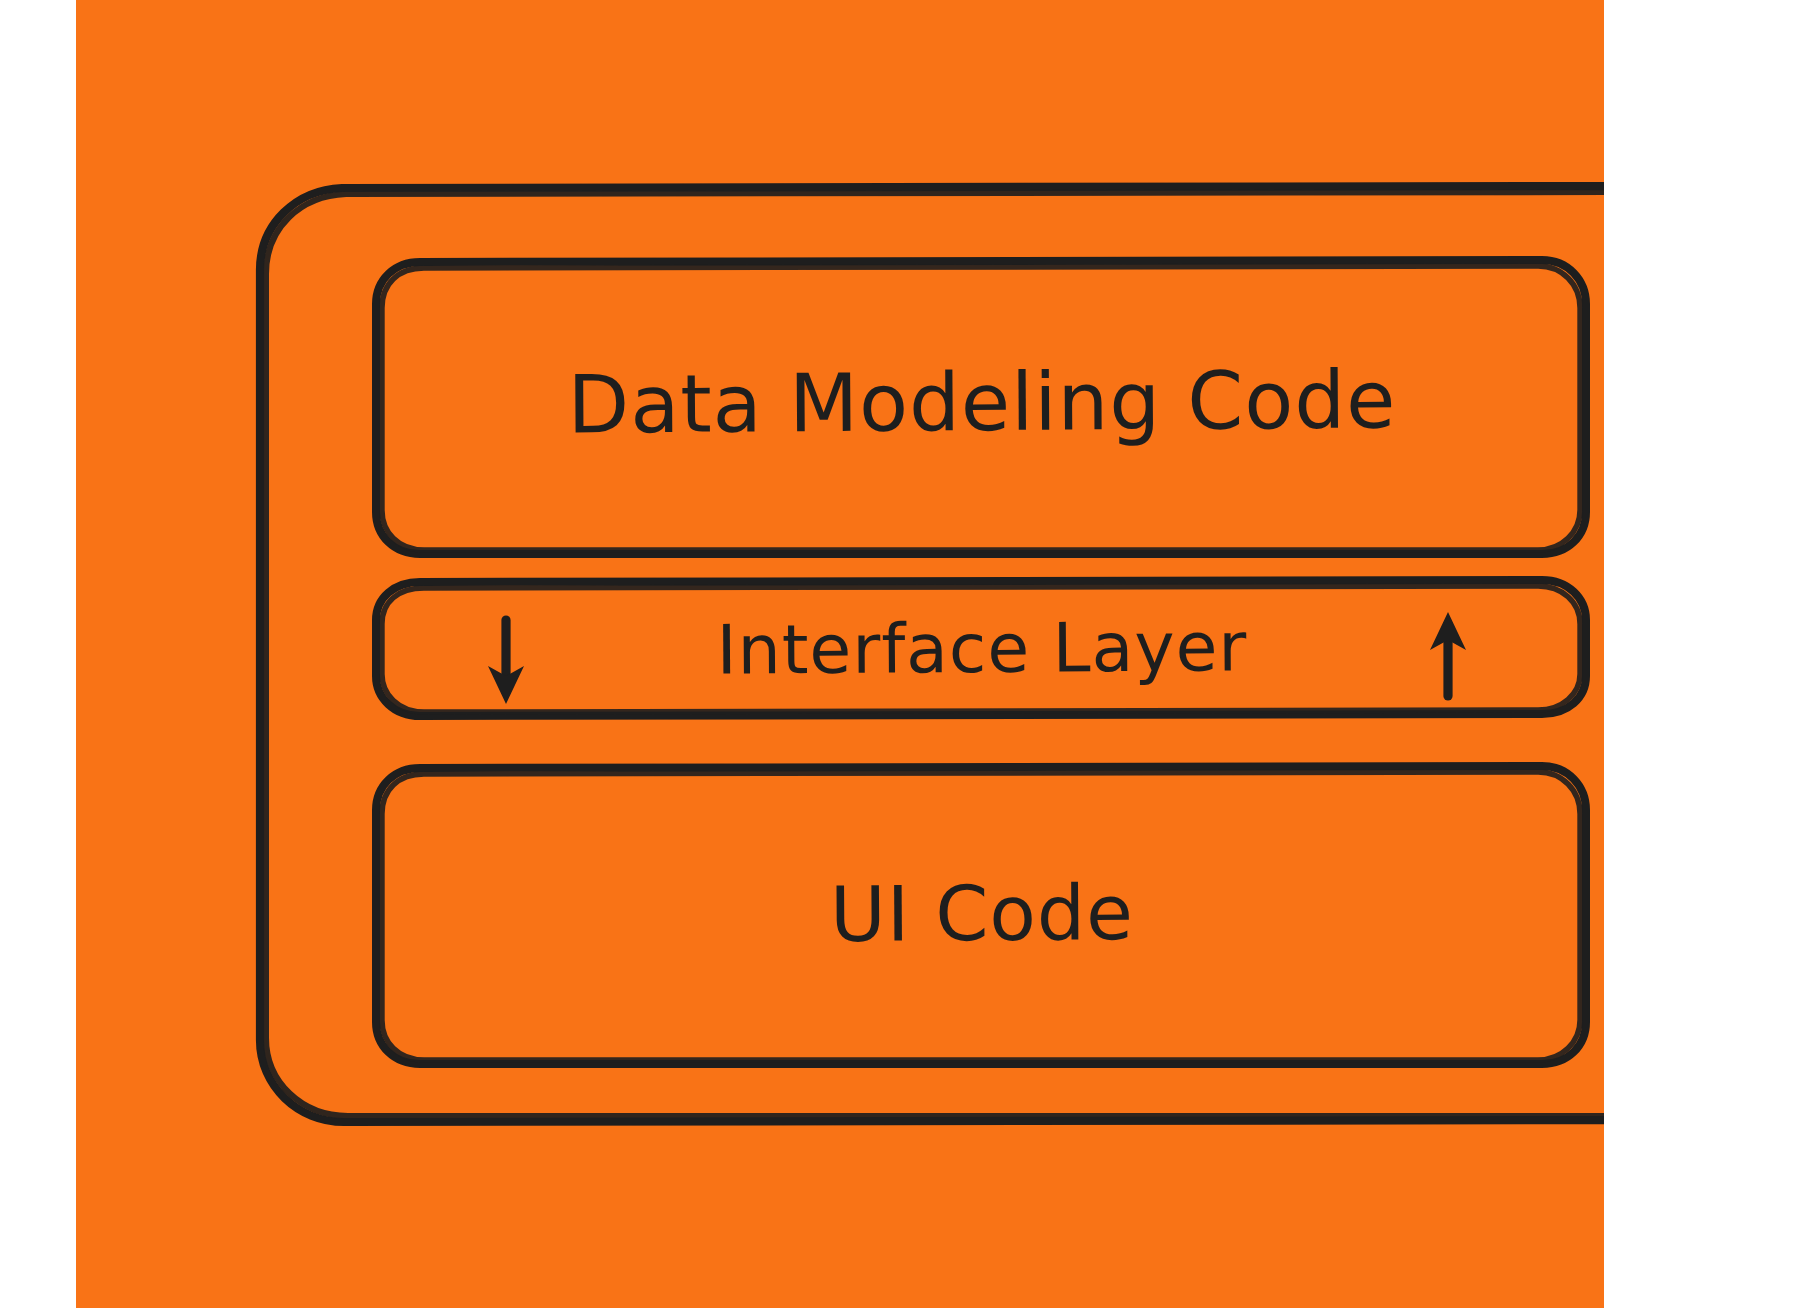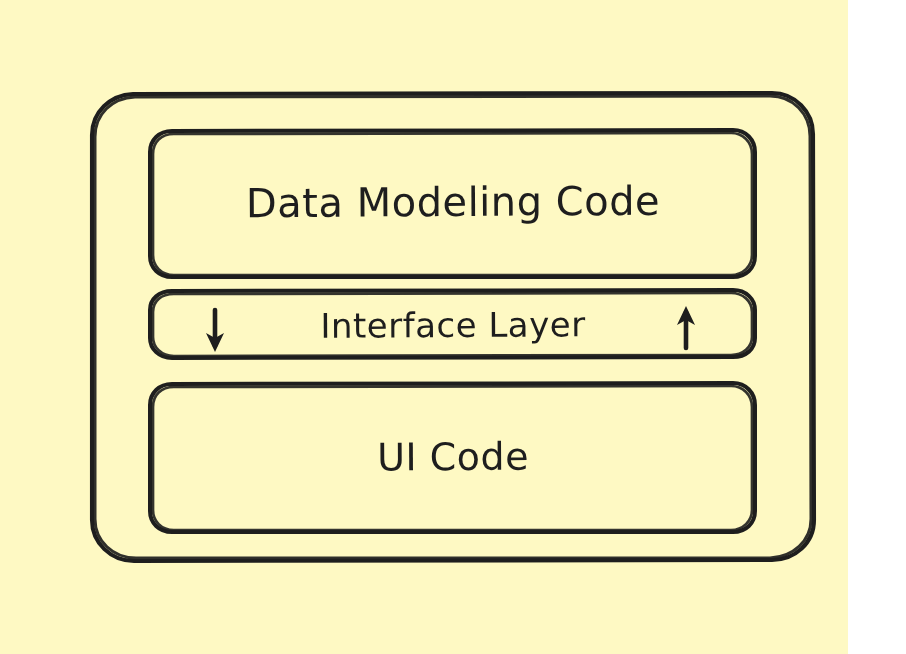--- a/index.html
+++ b/index.html
@@ -6,24 +6,25 @@
   html, body {
     margin: 0;
     padding: 0;
     background: #ffffff;
   }
   body {
     font-family: "DejaVu Sans", sans-serif;
   }
   #canvas {
     position: relative;
-    width: 848px;
+    width: 764px;
     height: 654px;
-    background: #fef9c3;
+    background: #f97316;
     overflow: hidden;
+    margin-left: 38px;
   }
   #sketch-svg {
     position: absolute;
     left: 0;
     top: 0;
     width: 906px;
     height: 654px;
   }
   .sketch-stroke {
     fill: none;

